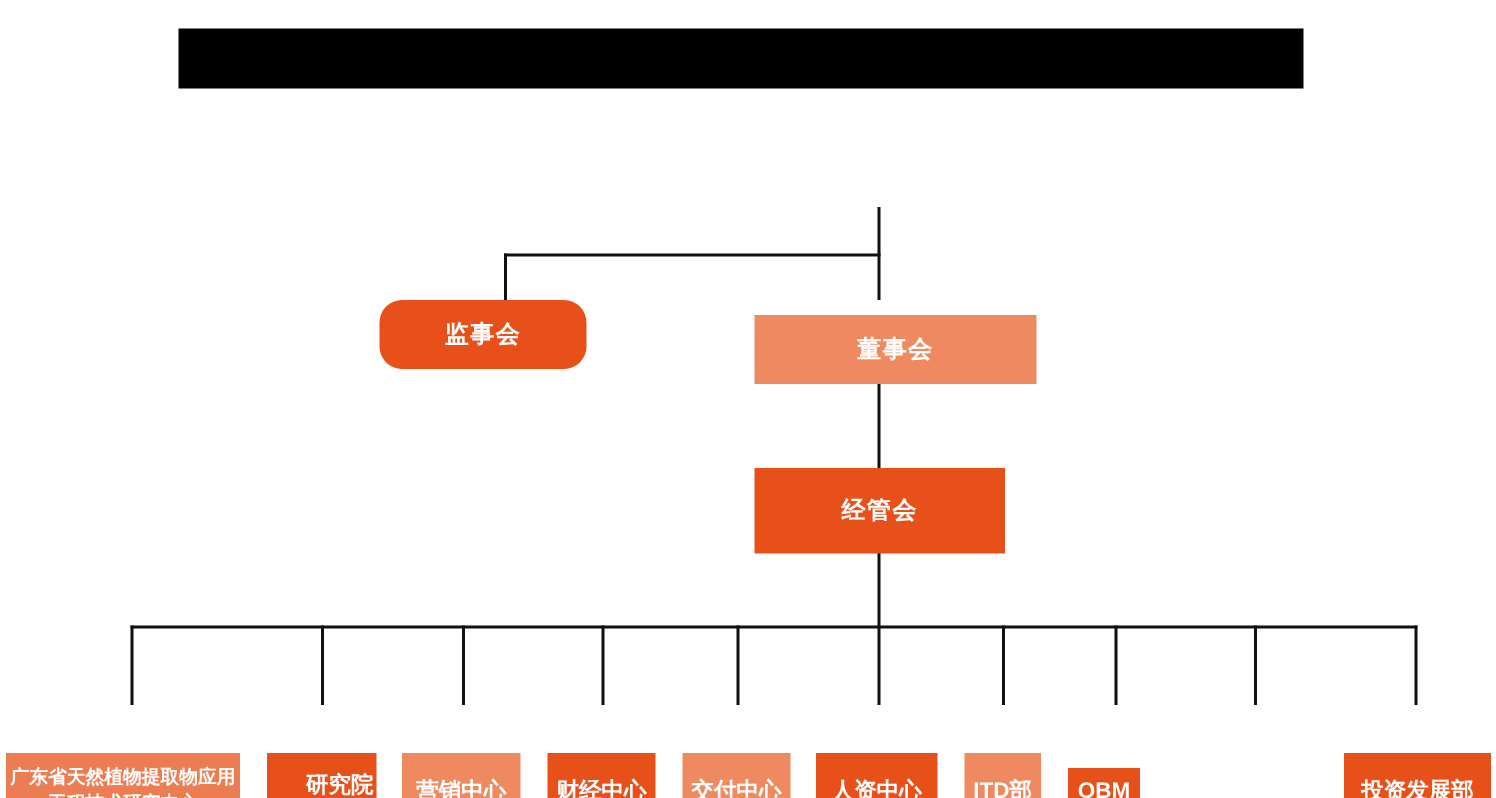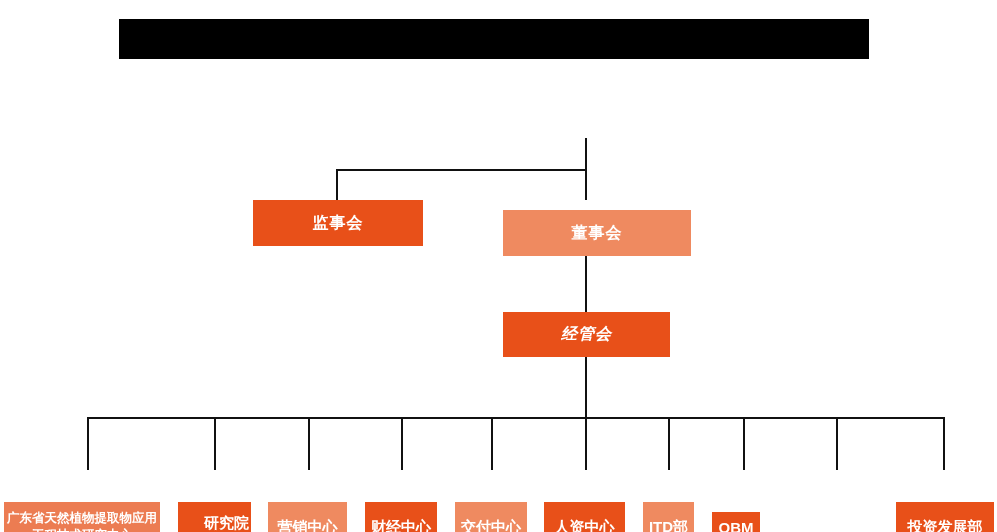--- a/index.html
+++ b/index.html
@@ -11,23 +11,23 @@
   .node{
     position:absolute;display:flex;align-items:center;justify-content:center;
     color:#ffffff;font-weight:bold;text-align:center;box-sizing:border-box;
   }
   .lvl-main{font-size:16px;letter-spacing:1px;}
   .lvl-dept{font-size:15px;margin-top:32px;}
   .lvl-dept-long{font-size:12.5px;line-height:1.35;padding:0 3px;letter-spacing:0;}
 
   
   .pos-shareholders{left:504px;top:92px;width:164px;height:46px;}
-  .pos-supervisory{left:253px;top:200px;width:170px;height:46px;}
+  .pos-supervisory{left:253px;top:200px;width:138px;height:46px;border-radius:15px;}
   .pos-board{left:503px;top:210px;width:188px;height:46px;}
-  .pos-management{left:503px;top:312px;width:167px;height:45px;font-style:italic;}
+  .pos-management{left:503px;top:312px;width:167px;height:57px;}
 
   .pos-d1{left:4px;top:470px;width:156px;height:50px;}
   .pos-d2{left:178px;top:470px;width:73px;height:42px;padding-left:24px;}
   .pos-d3{left:268px;top:470px;width:79px;height:50px;}
   .pos-d4{left:365px;top:470px;width:72px;height:50px;}
   .pos-d5{left:455px;top:470px;width:72px;height:50px;}
   .pos-d6{left:544px;top:470px;width:81px;height:50px;}
   .pos-d7{left:643px;top:470px;width:51px;height:50px;}
   .pos-d8{left:712px;top:480px;width:48px;height:50px;}
   .pos-d9{left:794px;top:470px;width:83px;height:50px;}

